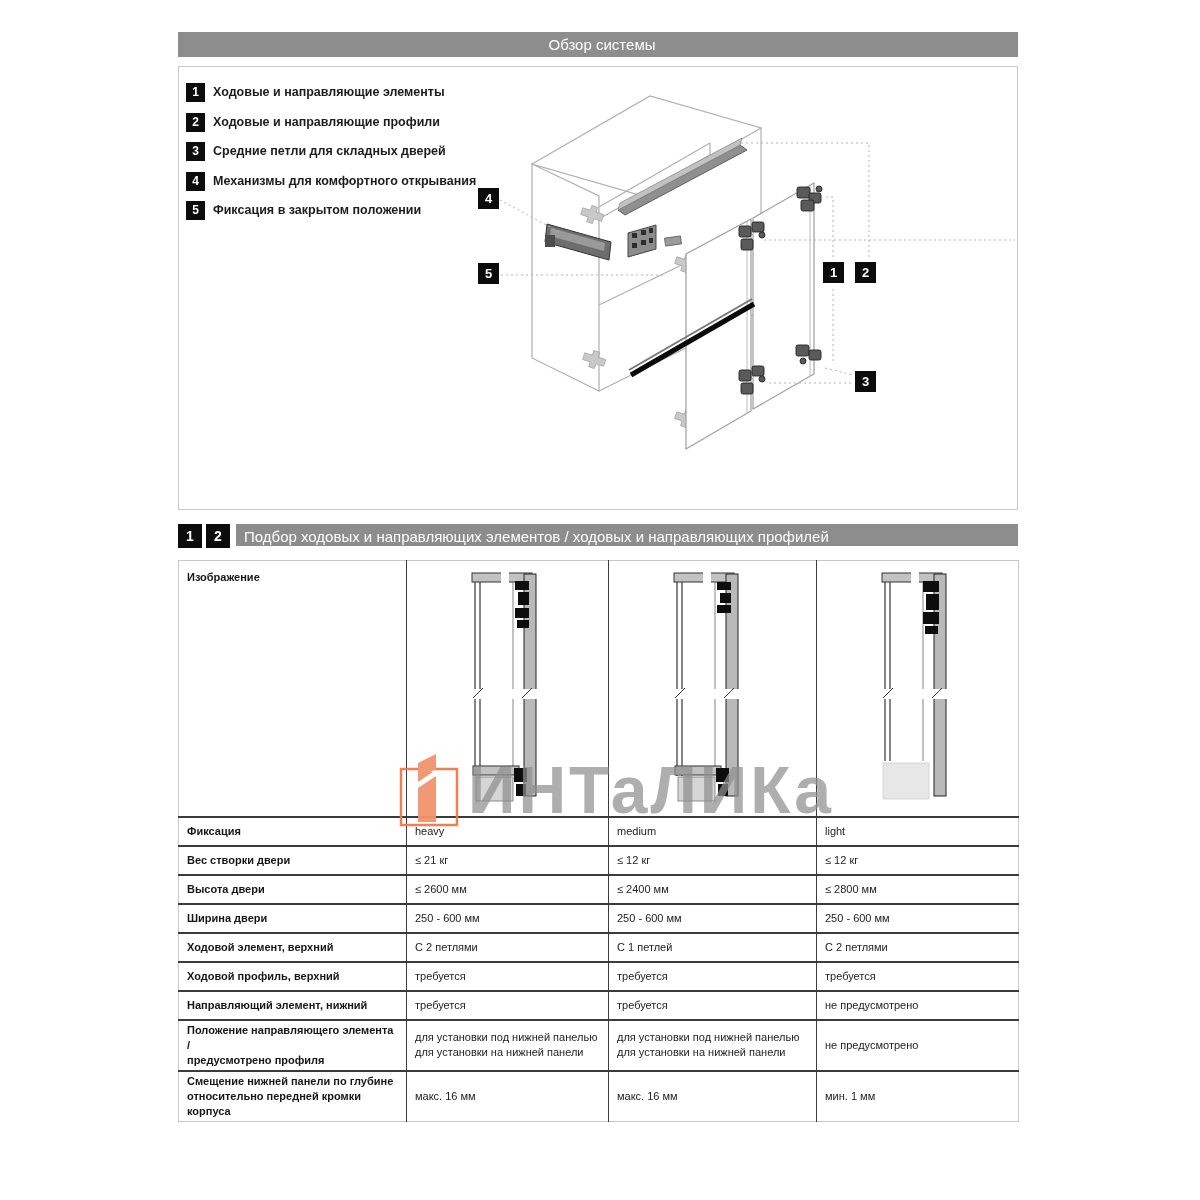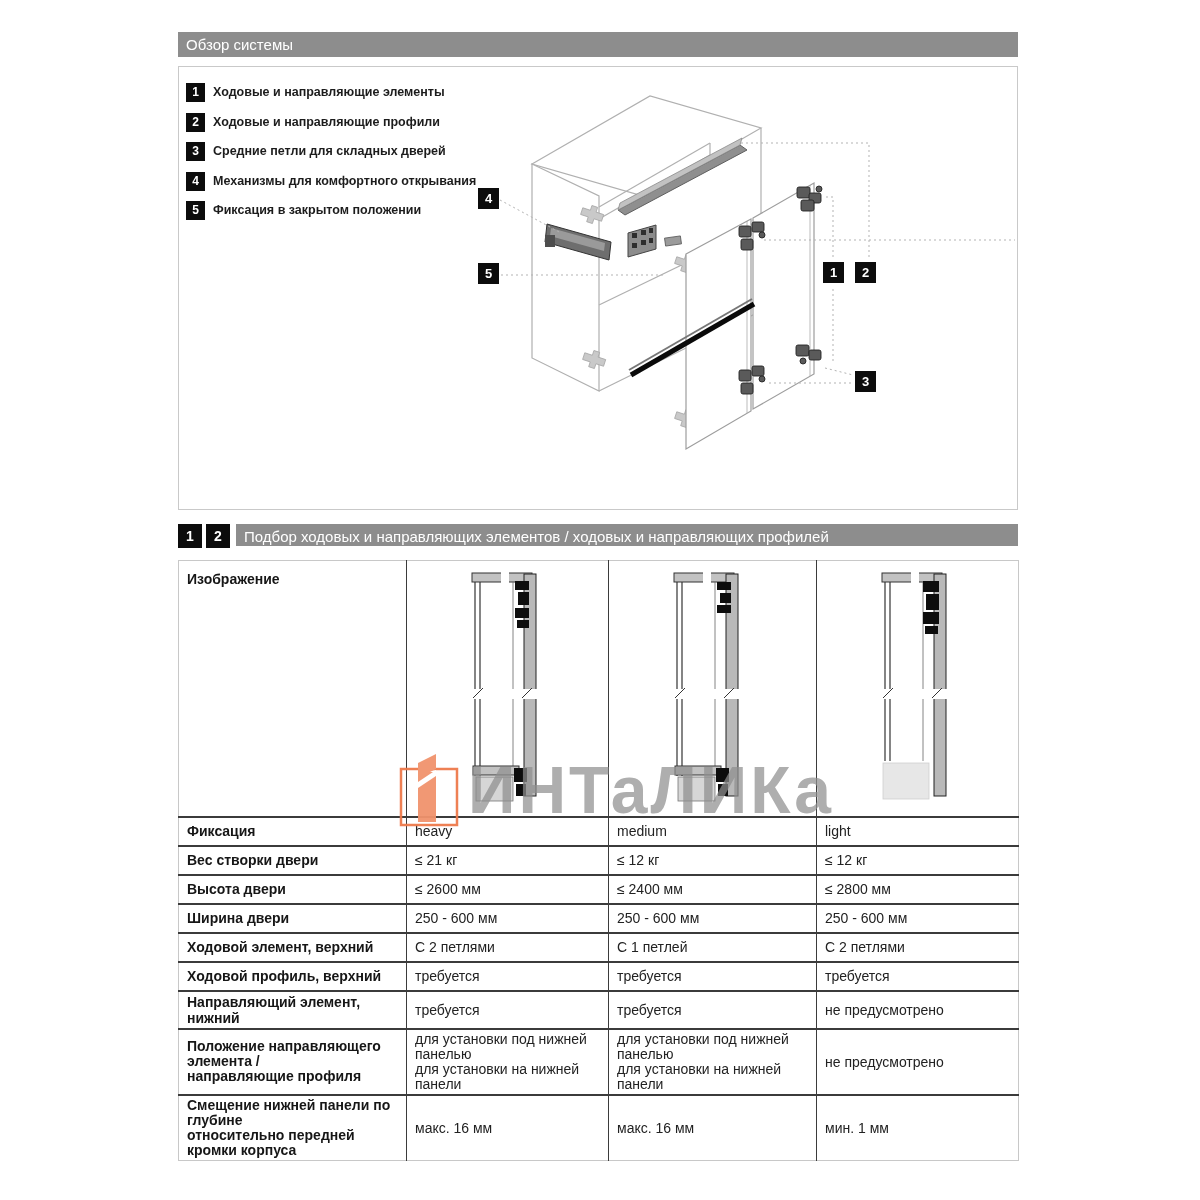--- a/index.html
+++ b/index.html
@@ -3,21 +3,21 @@
 <meta charset="utf-8">
 <style>
   html,body{margin:0;padding:0;background:#ffffff;}
   body{width:1200px;height:1200px;position:relative;overflow:hidden;
        font-family:"Liberation Sans","DejaVu Sans",sans-serif;color:#1c1c1c;}
   .abs{position:absolute;}
 
   
   .bar{background:#8d8d8d;color:#ffffff;font-size:15px;line-height:25px;
        padding-left:8px;box-sizing:border-box;white-space:nowrap;overflow:hidden;}
-  .bar1{left:178px;top:32px;width:840px;height:25px;}
+  .bar1{left:178px;top:32px;width:840px;height:25px;text-align:center;}
   .bar2{left:236px;top:524px;width:782px;height:22px;}
   .hdr-chip{width:24px;height:24px;background:#0c0c0c;color:#fff;text-align:center;
             line-height:24px;font-size:14px;font-weight:bold;}
 
   
   .ovbox{left:178px;top:66px;width:840px;height:444px;border:1px solid #c9c9c9;
          box-sizing:border-box;background:#fff;}
 
   
   .lg-chip{position:absolute;left:7px;width:19px;height:19px;background:#0c0c0c;color:#fff;
@@ -26,21 +26,21 @@
            line-height:19px;white-space:nowrap;}
 
   
   .dg-chip{width:21px;height:21px;background:#0c0c0c;color:#fff;text-align:center;
            line-height:21px;font-size:13px;font-weight:bold;z-index:5;}
 
   
   table.spec{position:absolute;left:178px;top:560px;width:840px;border-collapse:collapse;
              border:1px solid #c8c8c8;table-layout:fixed;background:transparent;}
   table.spec td{border-right:1px solid #3b3b3b;border-bottom:2px solid #3b3b3b;
-                vertical-align:middle;padding:2px 8px;font-size:14px;color:#222;
+                vertical-align:middle;padding:2px 8px;font-size:11px;color:#222;
                 box-sizing:border-box;background:transparent;}
   table.spec td:last-child{border-right:none;}
   table.spec tr:last-child td{border-bottom:none;}
   table.spec td.lbl{font-weight:bold;color:#161616;}
   tr.r-img td{height:256px;vertical-align:top;padding-top:10px;}
   tr.r-sm td{height:29px;}
   tr.r-md td{height:36px;}
   .two-line span{display:block;line-height:15px;}
   .cs-wrap{margin-left:56px;}
 
@@ -312,21 +312,21 @@
   <tr class="r-sm">
     <td class="lbl">Направляющий элемент, нижний</td>
     <td>требуется</td>
     <td>требуется</td>
     <td>не предусмотрено</td>
   </tr>
 
   <tr class="r-md">
     <td class="lbl two-line">
       <span>Положение направляющего элемента /</span>
-      <span>направляющие профиля</span>
+      <span>предусмотрено профиля</span>
     </td>
     <td class="two-line">
       <span>для установки под нижней панелью</span>
       <span>для установки на нижней панели</span>
     </td>
     <td class="two-line">
       <span>для установки под нижней панелью</span>
       <span>для установки на нижней панели</span>
     </td>
     <td>не предусмотрено</td>

